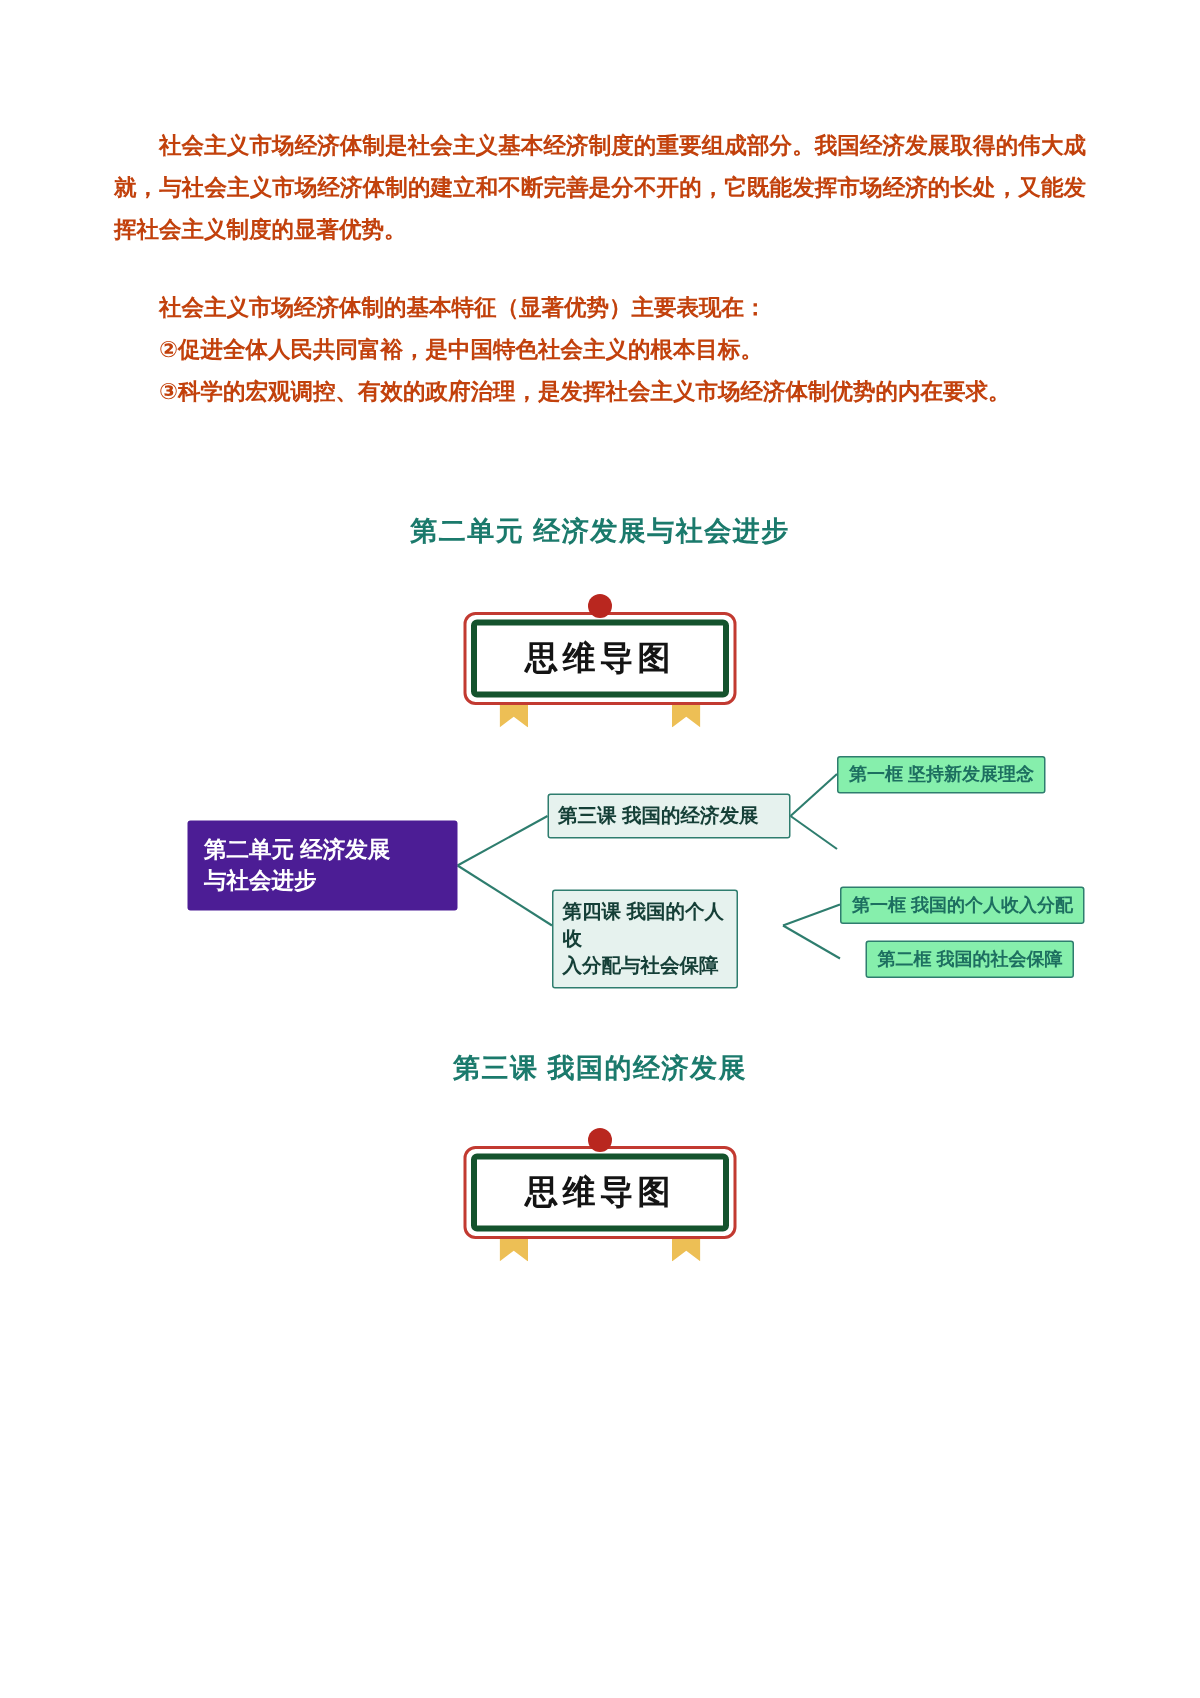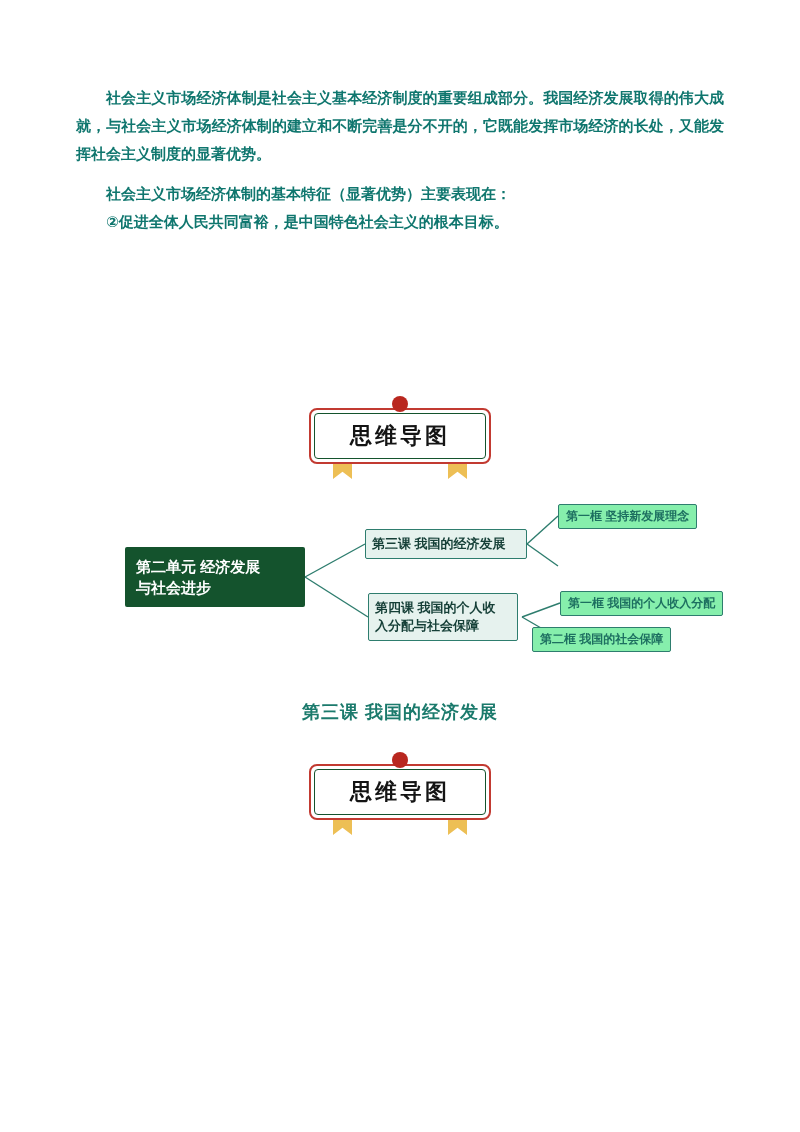--- a/index.html
+++ b/index.html
@@ -6,25 +6,25 @@
   html,body { background:#ffffff; }
   body {
     width:800px; height:1132px; position:relative; overflow:hidden;
     font-family:"Liberation Sans","DejaVu Sans",sans-serif;
   }
   .page { position:absolute; inset:0; background:#ffffff; }
 
   
   .body-text {
     position:absolute; left:76px; right:76px; top:84px;
-    color:#0f766e; font-size:15px; line-height:28px; font-weight:600;
+    color:#c2410c; font-size:15px; line-height:28px; font-weight:600;
     text-align:justify;
   }
   .body-text p { text-indent:2em; }
-  .body-text p.gap-sm { margin-top:12px; }
+  .body-text p.gap-sm { margin-top:24px; }
   .body-text p.gap-md { margin-top:0; }
 
   
   .section-heading {
     position:absolute; left:0; right:0; text-align:center;
     color:#1b7a6c; font-size:18px; font-weight:bold; letter-spacing:1px;
   }
   .heading-1 { top:342px; }
   .heading-2 { top:700px; }
 
@@ -33,67 +33,69 @@
   .badge-1 { top:396px; }
   .badge-2 { top:752px; }
   .badge-dot {
     width:16px; height:16px; border-radius:50%;
     background:#b9271f; margin:0 auto -4px; position:relative; z-index:2;
   }
   .badge-box {
     border:2px solid #c23a31; border-radius:8px; padding:3px;
     background:#fff; position:relative; z-index:1;
   }
-  .badge-inner { border:1px solid #14532d; border-radius:4px; padding:7px 0; text-align:center; }
+  .badge-inner { border:4px solid #14532d; border-radius:4px; padding:7px 0; text-align:center; }
   .badge-label { font-size:22px; font-weight:bold; color:#141414; letter-spacing:3px; }
   .ribbon {
     position:absolute; top:100%; margin-top:-2px; width:19px; height:17px;
     background:#edbf55;
     clip-path:polygon(0 0,100% 0,100% 100%,50% 58%,0 100%);
   }
   .ribbon-left { left:24px; }
   .ribbon-right { right:24px; }
 
   
   .mindmap { position:absolute; left:0; top:495px; width:800px; height:180px; }
   .mm-lines { position:absolute; left:0; top:0; width:800px; height:180px; }
   .mm-node { position:absolute; white-space:pre-line; }
   .mm-root {
     left:125px; top:52px; width:180px;
-    background:#14532d; color:#ffffff; font-size:15px; font-weight:bold;
+    background:#4c1d95; color:#ffffff; font-size:15px; font-weight:bold;
     line-height:21px; padding:9px 11px; border-radius:2px;
   }
   .mm-branch {
     background:#e6f2ee; border:1px solid #2e7d6e; color:#153f37;
     font-weight:bold; font-size:13px; line-height:18px; padding:5px 6px;
     border-radius:2px;
   }
   .mm-b1 { left:365px; top:34px; width:162px; white-space:nowrap; }
-  .mm-b2 { left:368px; top:98px; width:150px; }
+  .mm-b2 { left:368px; top:98px; width:124px; }
   .mm-leaf {
     background:#86efac; border:1px solid #2e7d6e; color:#1d6f60;
     font-size:12px; font-weight:600; line-height:15px; padding:4px 7px;
     white-space:nowrap; border-radius:2px;
   }
   .mm-l1 { left:558px; top:9px; }
   .mm-l2 { left:558px; top:59px; }
   .mm-l3 { left:560px; top:96px; }
-  .mm-l4 { left:532px; top:132px; }
+  .mm-l4 { left:577px; top:132px; }
 </style>
 </head>
 <body>
 
 <div class="page">
 
   <section class="body-text">
     <p>社会主义市场经济体制是社会主义基本经济制度的重要组成部分。我国经济发展取得的伟大成就，与社会主义市场经济体制的建立和不断完善是分不开的，它既能发挥市场经济的长处，又能发挥社会主义制度的显著优势。</p>
     <p class="gap-sm">社会主义市场经济体制的基本特征（显著优势）主要表现在：</p>
     <p class="gap-md">②促进全体人民共同富裕，是中国特色社会主义的根本目标。</p>
+    <p>③科学的宏观调控、有效的政府治理，是发挥社会主义市场经济体制优势的内在要求。</p>
   </section>
 
+  <h2 class="section-heading heading-1">第二单元 经济发展与社会进步</h2>
 
   <div class="badge badge-1">
     <div class="badge-dot"></div>
     <div class="badge-box">
       <div class="badge-inner">
         <span class="badge-label">思维导图</span>
       </div>
     </div>
     <div class="ribbon ribbon-left"></div>
     <div class="ribbon ribbon-right"></div>

